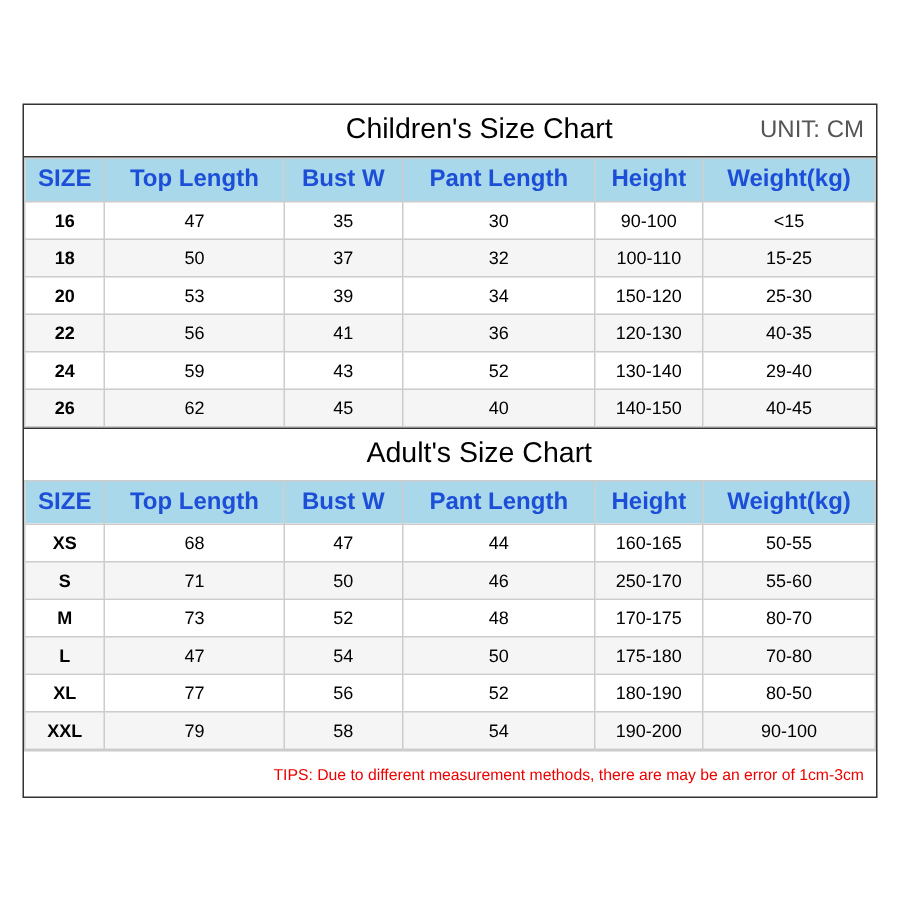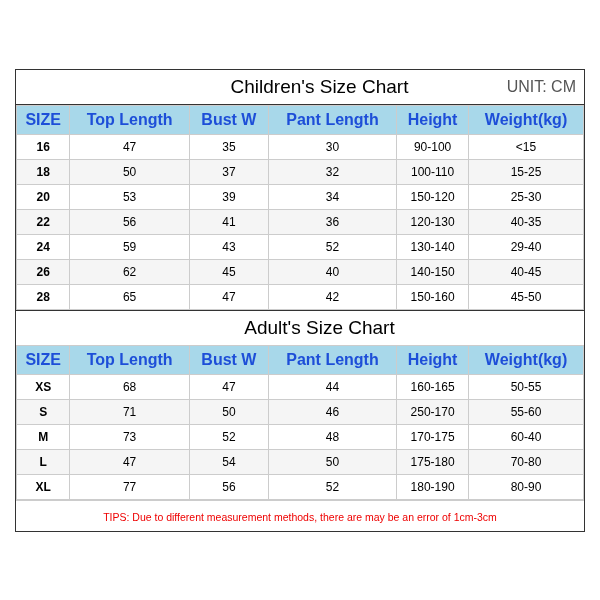--- a/index.html
+++ b/index.html
@@ -63,21 +63,21 @@
     tbody td:first-child {
       font-weight: bold;
     }
     .section-divider {
       border-top: 1.5px solid #333;
       border-bottom: none;
     }
     .tips-row {
       padding: 6px 8px;
       border-top: 1px solid #ccc;
-      text-align: center;
+      text-align: right;
     }
     .tips-text {
       font-size: 10.5px;
       color: #e00;
     }
   </style>
 </head>
 <body>
 
 <div class="chart-container">
@@ -140,28 +140,20 @@
           <td>29-40</td>
         </tr>
         <tr>
           <td>26</td>
           <td>62</td>
           <td>45</td>
           <td>40</td>
           <td>140-150</td>
           <td>40-45</td>
         </tr>
-        <tr>
-          <td>28</td>
-          <td>65</td>
-          <td>47</td>
-          <td>42</td>
-          <td>150-160</td>
-          <td>45-50</td>
-        </tr>
       </tbody>
   </table>
 
   <div class="section-title-row section-divider">
     <span class="section-title">Adult's Size Chart</span>
   </div>
 
   <table>
     <thead>
       <tr>
@@ -189,37 +181,45 @@
           <td>46</td>
           <td>250-170</td>
           <td>55-60</td>
         </tr>
         <tr>
           <td>M</td>
           <td>73</td>
           <td>52</td>
           <td>48</td>
           <td>170-175</td>
-          <td>60-40</td>
+          <td>80-70</td>
         </tr>
         <tr>
           <td>L</td>
           <td>47</td>
           <td>54</td>
           <td>50</td>
           <td>175-180</td>
           <td>70-80</td>
         </tr>
         <tr>
           <td>XL</td>
           <td>77</td>
           <td>56</td>
           <td>52</td>
           <td>180-190</td>
-          <td>80-90</td>
+          <td>80-50</td>
+        </tr>
+        <tr>
+          <td>XXL</td>
+          <td>79</td>
+          <td>58</td>
+          <td>54</td>
+          <td>190-200</td>
+          <td>90-100</td>
         </tr>
       </tbody>
   </table>
 
   <div class="tips-row">
     <span class="tips-text">TIPS: Due to different measurement methods, there are may be an error of 1cm-3cm</span>
   </div>
 
 </div>
 

